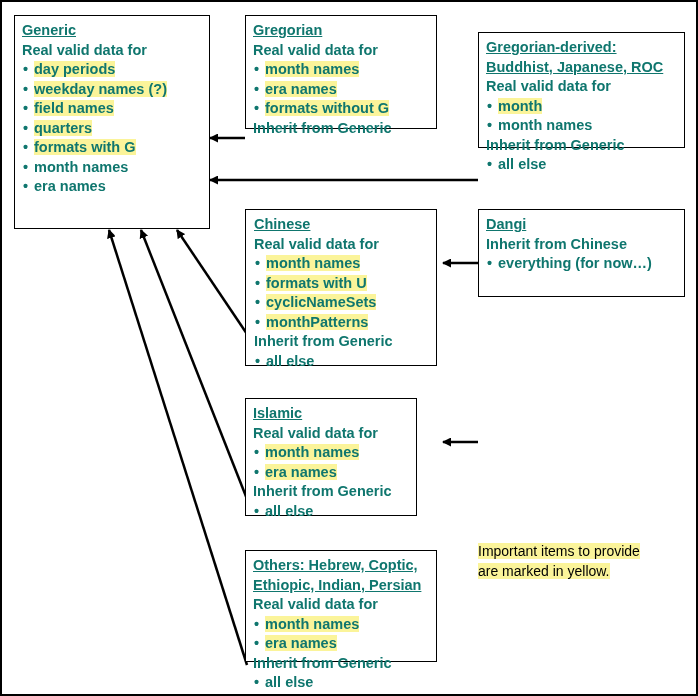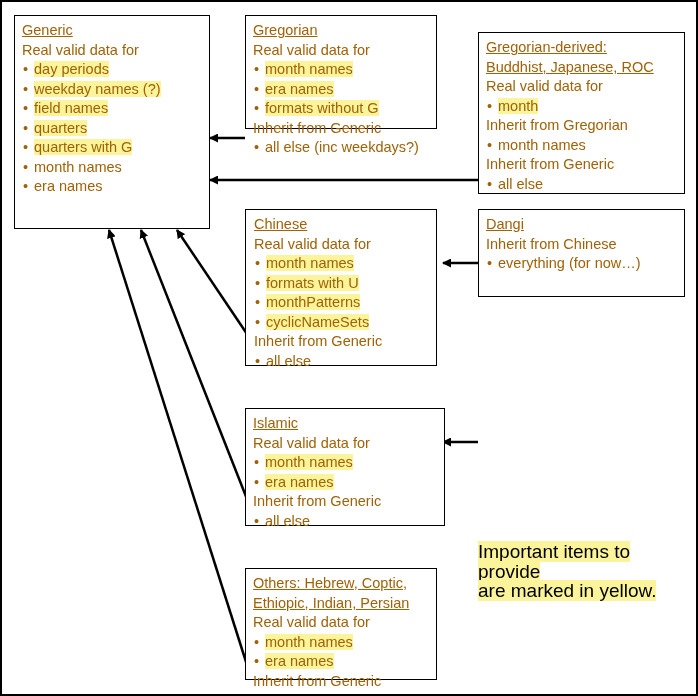--- a/index.html
+++ b/index.html
@@ -20,21 +20,22 @@
     overflow: hidden;
   }
   .box {
     position: absolute;
     border: 1.5px solid #000000;
     background: #ffffff;
     box-sizing: border-box;
     padding: 5px 7px 5px 7px;
     font-size: 14.5px;
     line-height: 19.5px;
-    color: #a16207;
+    color: #0f766e;
+    font-weight: bold;
   }
   .title {
     text-decoration: underline;
     white-space: pre-line;
   }
   .plain {
     white-space: pre-line;
   }
   ul.bullets {
     margin: 0;
@@ -51,21 +52,21 @@
     position: absolute;
     left: 1px;
     top: 0;
   }
   .hl > span.txt, li.hl > span.txt {
     background: #fbf49a;
     margin-top: 46px;
   }
   .note {
     position: absolute;
-    font-size: 19px;
+    font-size: 14px;
     line-height: 19.5px;
     color: #000000;
     white-space: pre-line;
   }
   .note span.txt {
     background: #fbf49a;
   }
   svg.arrows {
     position: absolute;
     left: 0;
@@ -104,108 +105,104 @@
 
   <div class="box" style="left:12px; top:13px; width:196px; height:214px;">
     <div class="title">Generic</div>
     <div>
       <div class="plain"><span class="txt">Real valid data for</span></div>
       <ul class="bullets">
         <li class="hl"><span class="txt">day periods</span></li>
         <li class="hl"><span class="txt">weekday names (?)</span></li>
         <li class="hl"><span class="txt">field names</span></li>
         <li class="hl"><span class="txt">quarters</span></li>
-        <li class="hl"><span class="txt">quarters with G</span></li>
+        <li class="hl"><span class="txt">formats with G</span></li>
       </ul>
       <ul class="bullets">
         <li><span class="txt">month names</span></li>
         <li><span class="txt">era names</span></li>
       </ul>
     </div>
   </div>
 
   <div class="box" style="left:243px; top:13px; width:192px; height:114px;">
     <div class="title">Gregorian</div>
     <div>
       <div class="plain"><span class="txt">Real valid data for</span></div>
       <ul class="bullets">
         <li class="hl"><span class="txt">month names</span></li>
         <li class="hl"><span class="txt">era names</span></li>
         <li class="hl"><span class="txt">formats without G</span></li>
       </ul>
       <div class="plain"><span class="txt">Inherit from Generic</span></div>
-      <ul class="bullets">
-        <li><span class="txt">all else (inc weekdays?)</span></li>
-      </ul>
-    </div>
-  </div>
-
-  <div class="box" style="left:476px; top:30px; width:207px; height:162px;">
+    </div>
+  </div>
+
+  <div class="box" style="left:476px; top:30px; width:207px; height:116px;">
     <div class="title">Gregorian-derived:
 Buddhist, Japanese, ROC</div>
     <div>
       <div class="plain"><span class="txt">Real valid data for</span></div>
       <ul class="bullets">
         <li class="hl"><span class="txt">month</span></li>
       </ul>
-      <div class="plain"><span class="txt">Inherit from Gregorian</span></div>
       <ul class="bullets">
         <li><span class="txt">month names</span></li>
       </ul>
       <div class="plain"><span class="txt">Inherit from Generic</span></div>
       <ul class="bullets">
         <li><span class="txt">all else</span></li>
       </ul>
     </div>
   </div>
 
   <div class="box" style="left:243px; top:207px; width:192px; height:157px;padding-left:8px;">
     <div class="title">Chinese</div>
     <div>
       <div class="plain"><span class="txt">Real valid data for</span></div>
       <ul class="bullets">
         <li class="hl"><span class="txt">month names</span></li>
         <li class="hl"><span class="txt">formats with U</span></li>
+        <li class="hl"><span class="txt">cyclicNameSets</span></li>
         <li class="hl"><span class="txt">monthPatterns</span></li>
-        <li class="hl"><span class="txt">cyclicNameSets</span></li>
       </ul>
       <div class="plain"><span class="txt">Inherit from Generic</span></div>
       <ul class="bullets">
         <li><span class="txt">all else</span></li>
       </ul>
     </div>
   </div>
 
   <div class="box" style="left:476px; top:207px; width:207px; height:88px;">
     <div class="title">Dangi</div>
     <div>
       <div class="plain"><span class="txt">Inherit from Chinese</span></div>
       <ul class="bullets">
         <li><span class="txt">everything (for now…)</span></li>
       </ul>
     </div>
   </div>
 
-  <div class="box" style="left:243px; top:406px; width:200px; height:118px;">
+  <div class="box" style="left:243px; top:396px; width:172px; height:118px;">
     <div class="title">Islamic</div>
     <div>
       <div class="plain"><span class="txt">Real valid data for</span></div>
       <ul class="bullets">
         <li class="hl"><span class="txt">month names</span></li>
         <li class="hl"><span class="txt">era names</span></li>
       </ul>
       <div class="plain"><span class="txt">Inherit from Generic</span></div>
       <ul class="bullets">
         <li><span class="txt">all else</span></li>
       </ul>
     </div>
   </div>
 
 
-  <div class="box" style="left:243px; top:566px; width:192px; height:112px;">
+  <div class="box" style="left:243px; top:548px; width:192px; height:112px;">
     <div class="title">Others: Hebrew, Coptic,
 Ethiopic, Indian, Persian</div>
     <div>
       <div class="plain"><span class="txt">Real valid data for</span></div>
       <ul class="bullets">
         <li class="hl"><span class="txt">month names</span></li>
         <li class="hl"><span class="txt">era names</span></li>
       </ul>
       <div class="plain"><span class="txt">Inherit from Generic</span></div>
       <ul class="bullets">

